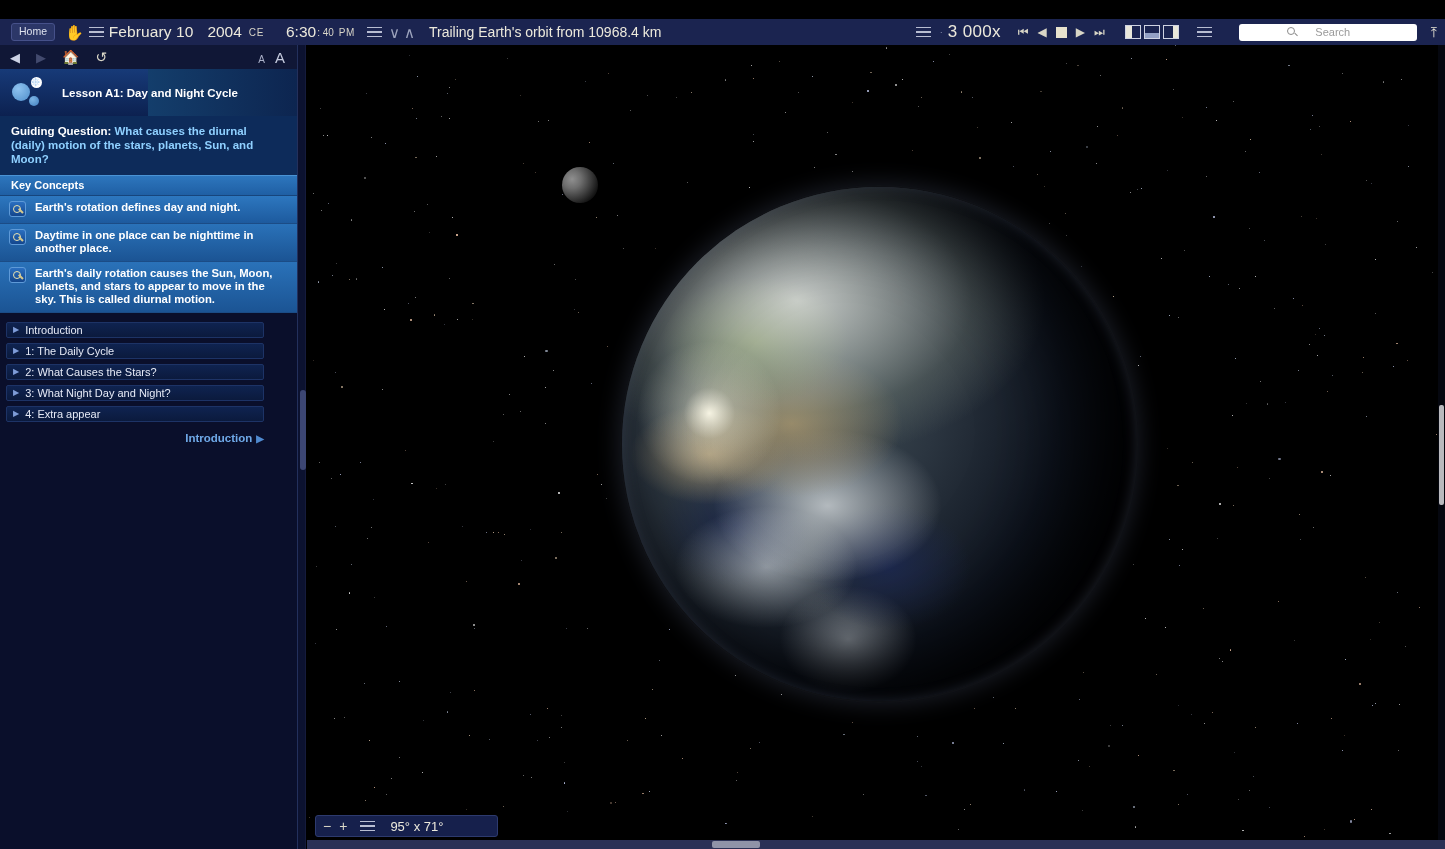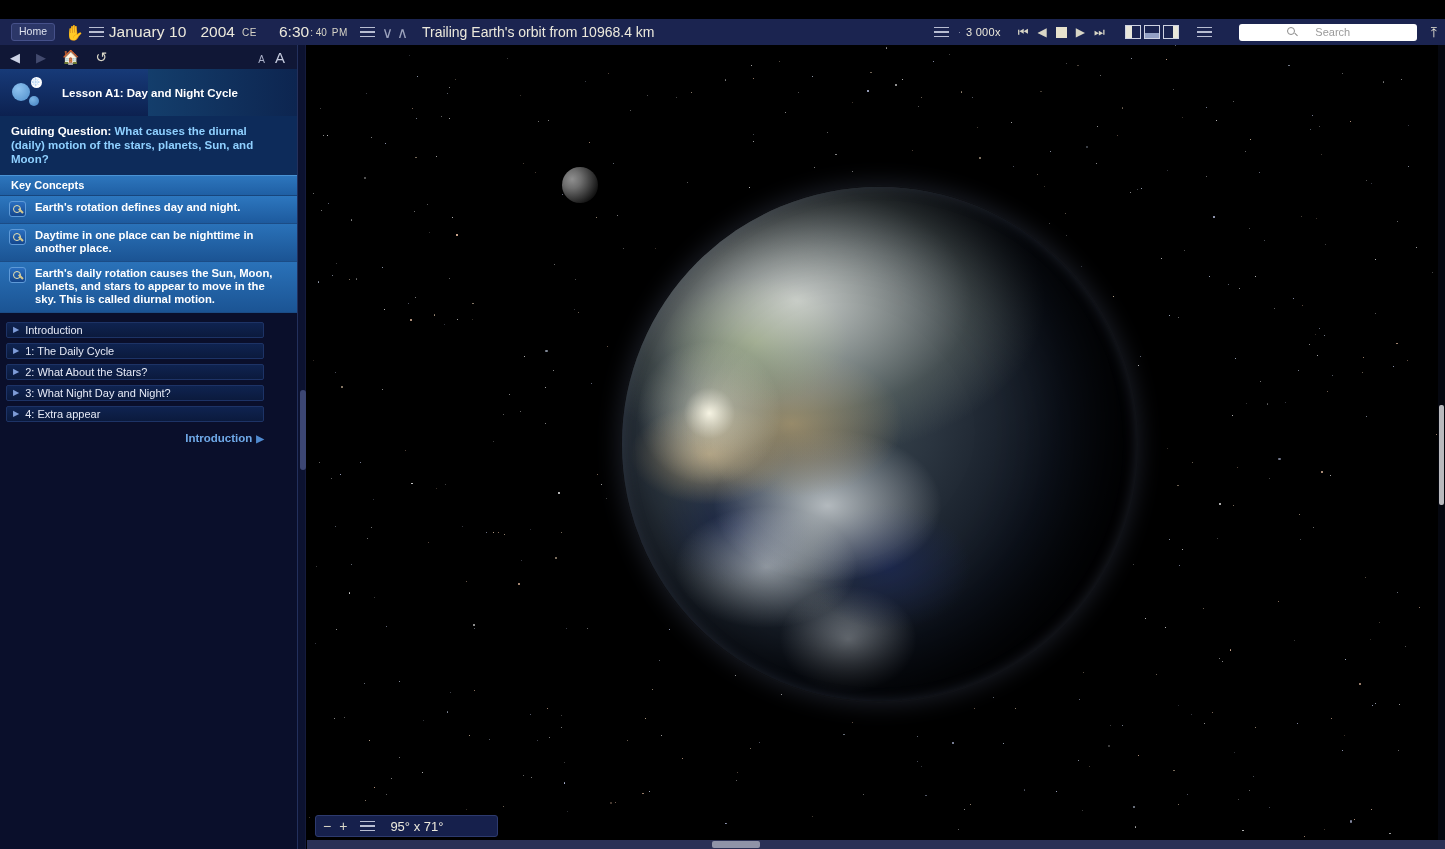--- a/index.html
+++ b/index.html
@@ -64,21 +64,21 @@
   .tb-year { font-size: 15.5px; color: #ece9dc; margin-left: 14px; }
   .tb-era  { font-size: 10px;  color: #d8d5c8; margin-left: 7px; letter-spacing: .6px; }
   .tb-time { font-size: 15.5px; color: #ece9dc; margin-left: 22px; }
   .tb-sec  { font-size: 10px;  color: #d8d5c8; margin-left: 1px; }
   .tb-ampm { font-size: 10px;  color: #d8d5c8; margin-left: 5px; letter-spacing: .6px; }
 
   .chev { font-size: 15px; color: #9ca3bd; margin: 0 2px; line-height: 1; }
   .tb-target { font-size: 14px; color: #ece9dc; margin-left: 12px; }
 
   .rate-dot { color: #8e95b0; font-size: 9px; margin-left: 4px; }
-  .rate-val { font-size: 11px; color: #ece9dc; margin-left: 5px; letter-spacing: .3px; }
+  .rate-val { font-size: 17px; color: #ece9dc; margin-left: 5px; letter-spacing: .3px; }
 
   .transport { display: flex; align-items: center; gap: 9px; margin-left: 17px; }
   .tp { color: #d9d6c6; font-size: 12px; line-height: 1; }
   .tp.stop { width: 11px; height: 11px; background: #e7e2cd; display:inline-block; }
 
   .segctl { display: flex; margin-left: 20px; gap: 3px; }
   .seg { width: 16px; height: 14px; border: 1.4px solid #cfd3e2; display: flex; }
   .seg .l { width: 6px; background: #e9e7da; }
   .seg .r { flex: 1; background: transparent; }
   .seg.b .l { width: 100%; background: transparent; border-bottom: 5px solid #93a0c4; }
@@ -282,21 +282,21 @@
 
   <div class="toolbar">
     <div class="tb-left">
       <div class="home-btn">Home</div>
       <div class="hand-icon">✋</div>
       <span class="hamburger">
           <i></i>
           <i></i>
           <i></i>
         </span>
-      <span class="tb-date">January 10</span>
+      <span class="tb-date">February 10</span>
       <span class="tb-year">2004</span>
       <span class="tb-era">CE</span>
       <span class="tb-time">6:30</span>
       <span class="tb-sec">:&nbsp;<span>40</span></span>
       <span class="tb-ampm">PM</span>
       <span class="hamburger" style="margin-left:12px">
           <i></i>
           <i></i>
           <i></i>
         </span>
@@ -398,21 +398,21 @@
       <div class="toc-item">
         <span class="toc-tri">▶</span>
         <span class="toc-label">Introduction</span>
       </div>
       <div class="toc-item">
         <span class="toc-tri">▶</span>
         <span class="toc-label">1: The Daily Cycle</span>
       </div>
       <div class="toc-item">
         <span class="toc-tri">▶</span>
-        <span class="toc-label">2: What About the Stars?</span>
+        <span class="toc-label">2: What Causes the Stars?</span>
       </div>
       <div class="toc-item">
         <span class="toc-tri">▶</span>
         <span class="toc-label">3: What Night Day and Night?</span>
       </div>
       <div class="toc-item">
         <span class="toc-tri">▶</span>
         <span class="toc-label">4: Extra appear</span>
       </div>
 

